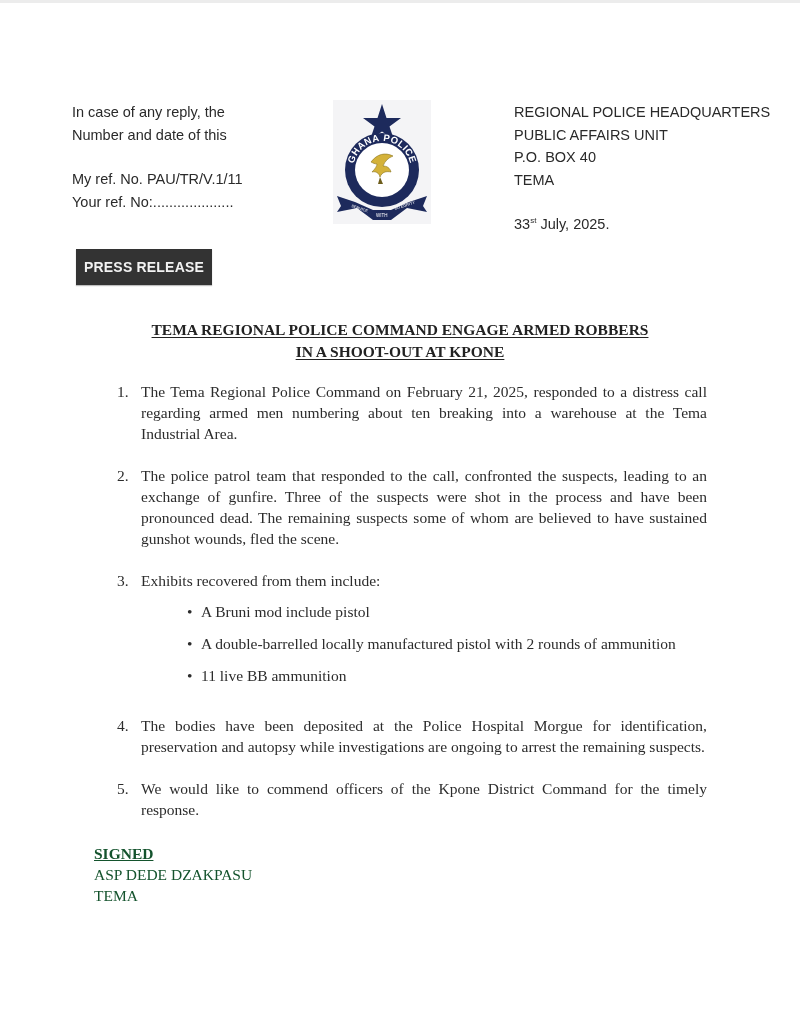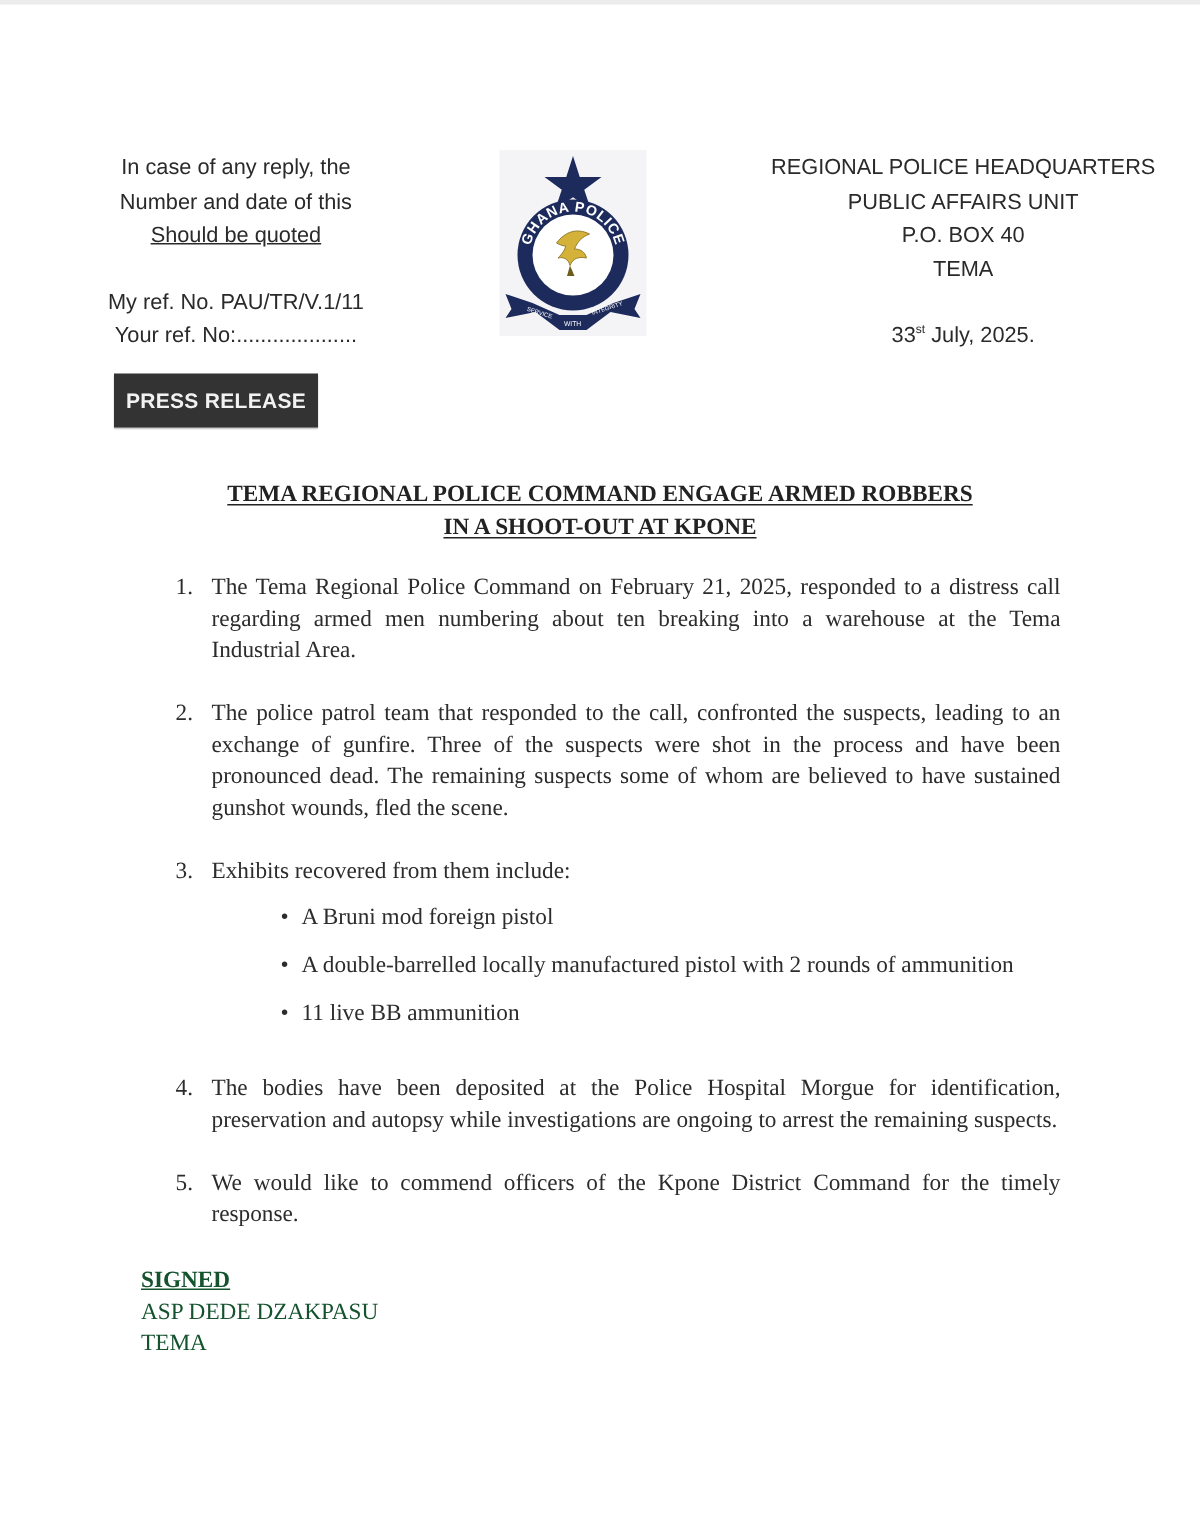--- a/index.html
+++ b/index.html
@@ -1,21 +1,21 @@
 <!DOCTYPE html>
 <html><head>
   <meta charset="utf-8">
   <style>
     html, body { margin: 0; padding: 0; }
     body {
       width: 800px; height: 1024px; background: #ffffff; position: relative; overflow: hidden;
       color: #222;
     }
     .topline { position: absolute; left: 0; top: 0; width: 800px; height: 3px; background: #ececec; }
-    .sans { font-family: "Liberation Sans", "DejaVu Sans", sans-serif; text-align: center; }
+    .sans { font-family: "Liberation Sans", "DejaVu Sans", sans-serif; }
     .serif { font-family: "Liberation Serif", "DejaVu Serif", serif; }
 
     .left-block { position: absolute; left: 72px; top: 101px; font-size: 14.5px; line-height: 22.5px; color: #2a2a2a; }
     .left-block .u { text-decoration: underline; }
     .left-block .gap { height: 22px; }
 
     .crest { position: absolute; left: 333px; top: 100px; width: 98px; height: 124px; background: #f4f4f6; }
 
     .right-block { position: absolute; left: 514px; top: 101px; font-size: 14.5px; line-height: 22.5px; color: #2a2a2a; }
     .right-block .gap { height: 22px; }
@@ -48,21 +48,20 @@
     .sign .title { font-weight: bold; text-decoration: underline; }
   </style>
 </head>
 <body>
 
 <div class="topline"></div>
 
 <div class="left-block sans">
   <div>In case of any reply, the</div>
   <div>Number and date of this</div>
-  <div class="u">Should be quoted</div>
   <div class="gap"></div>
   <div>My ref. No. PAU/TR/V.1/11</div>
   <div>Your ref. No:....................</div>
 </div>
 
 <div class="crest">
   <svg width="98" height="124" viewBox="0 0 98 124">
     <defs>
       <path id="ringArc" d="M 20 70 A 29 29 0 0 1 78 70"></path>
     </defs>
@@ -109,21 +108,21 @@
     <span class="num">2.</span>
     <span class="txt">The police patrol team that responded to the call, confronted the suspects, leading to an exchange of gunfire. Three of the suspects were shot in the process and have been pronounced dead. The remaining suspects some of whom are believed to have sustained gunshot wounds, fled the scene.</span>
   </div>
   <div class="item i3">
     <span class="num">3.</span>
     <span class="txt">Exhibits recovered from them include:</span>
   </div>
   <div class="bullets">
     <div class="bullet">
       <span class="dot">•</span>
-      <span>A Bruni mod foreign pistol</span>
+      <span>A Bruni mod include pistol</span>
     </div>
     <div class="bullet">
       <span class="dot">•</span>
       <span>A double-barrelled locally manufactured pistol with 2 rounds of ammunition</span>
     </div>
     <div class="bullet">
       <span class="dot">•</span>
       <span>11 live BB ammunition</span>
     </div>
   </div>

